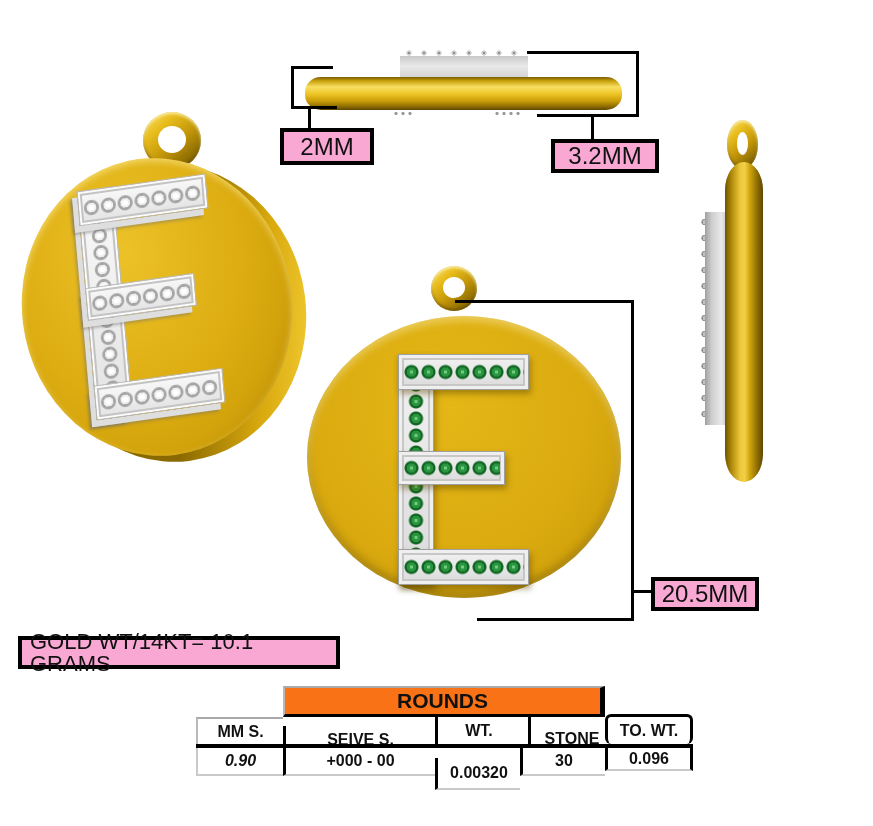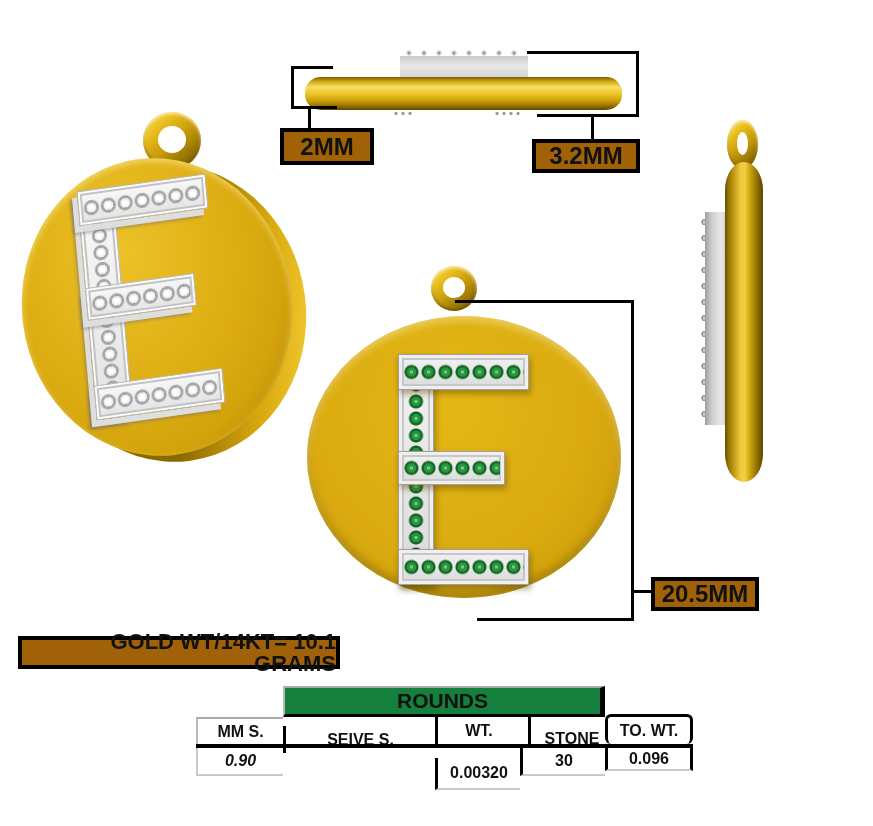--- a/index.html
+++ b/index.html
@@ -1,22 +1,22 @@
 <!DOCTYPE html>
 <html><head>
 <meta charset="utf-8">
 <style>
   html,body{margin:0;padding:0;background:#fff;}
   #stage{position:relative;width:873px;height:826px;background:#ffffff;overflow:hidden;
          font-family:"Liberation Sans",sans-serif;color:#111;}
   .abs{position:absolute;box-sizing:border-box;}
   .dl{position:absolute;background:#000;}
-  .dimlabel{position:absolute;box-sizing:border-box;border:4px solid #000;background:#a16207;
+  .dimlabel{position:absolute;box-sizing:border-box;border:4px solid #000;background:#f9a8d4;
             display:flex;align-items:center;justify-content:center;
-            font-weight:700;font-size:24px;line-height:1;letter-spacing:0;text-align:right;}
+            font-weight:400;font-size:24px;line-height:1;letter-spacing:0;}
   
   .ring{position:absolute;border-radius:50%;
         background:linear-gradient(140deg,#fce37a 0%,#e8bd1c 28%,#c4970a 55%,#8a6a00 82%,#6e5300 100%);
         box-shadow:inset 0 2px 3px rgba(255,245,190,.8), inset 0 -2px 3px rgba(90,65,0,.6);}
   .ring .hole{position:absolute;border-radius:50%;background:#fff;}
   
   .bar{position:absolute;box-sizing:border-box;}
   .bar-w{background:linear-gradient(180deg,#fafafa,#e2e2e2);
          border:1px solid #b9b9b9;
          box-shadow:-5px 6px 0 #dedede, -7px 8px 3px rgba(110,110,110,.45),
@@ -61,21 +61,21 @@
     <div class="dl" style="left:291px;top:106px;width:46px;height:3px;"></div>
     <div class="dl" style="left:308px;top:106px;width:3px;height:25px;"></div>
     <div class="dimlabel" style="left:280px;top:128px;width:94px;height:37px;">2MM</div>
   </div>
 
   <div>
     <div class="dl" style="left:527px;top:51px;width:112px;height:3px;"></div>
     <div class="dl" style="left:636px;top:51px;width:3px;height:66px;"></div>
     <div class="dl" style="left:537px;top:114px;width:102px;height:3px;"></div>
     <div class="dl" style="left:591px;top:114px;width:3px;height:26px;"></div>
-    <div class="dimlabel" style="left:532px;top:139px;width:108px;height:34px;">3.2MM</div>
+    <div class="dimlabel" style="left:551px;top:139px;width:108px;height:34px;">3.2MM</div>
   </div>
 
   <div>
     <div class="ring" style="left:143px;top:112px;width:58px;height:57px;">
       <div class="hole" style="left:15px;top:14px;right:15px;bottom:16px;"></div>
     </div>
     <div class="abs" style="left:36px;top:164px;width:270px;height:298px;border-radius:50%;transform:rotate(-7deg);
                 background:linear-gradient(100deg,#8a6a00 55%,#d9a90e 80%,#f2cc33 96%);"></div>
     <div class="abs" style="left:22px;top:158px;width:270px;height:298px;border-radius:50%;transform:rotate(-7deg);
                 background:radial-gradient(ellipse at 40% 30%,#ecc228 0%,#ddad12 50%,#d3a30c 70%,#bd9007 85%,#9a7602 96%,#846400 100%);
@@ -137,33 +137,34 @@
     <div class="abs" style="left:705px;top:212px;width:23px;height:213px;
                 background:linear-gradient(90deg,#9f9f9f 0%,#cfcfcf 30%,#e8e8e8 70%,#c4c4c4 100%);"></div>
     <div class="abs" style="left:725px;top:162px;width:38px;height:320px;border-radius:19px/28px;
                 background:linear-gradient(90deg,#6e5300 0%,#a98307 15%,#edc83a 40%,#f2cf45 52%,#cda30c 66%,#8a6a00 86%,#5e4600 100%);"></div>
   </div>
 
   <div class="dimlabel" style="left:18px;top:636px;width:322px;height:33px;justify-content:flex-start;
               padding-left:8px;font-size:22px;">GOLD WT/14KT= 10.1 GRAMS</div>
 
   <div class="abs" style="left:196px;top:686px;width:501px;height:90px;">
-    <div class="cell" style="left:87px;top:0;width:322px;height:31px;background:#15803d;font-size:21px;
+    <div class="cell" style="left:87px;top:0;width:322px;height:31px;background:#f97316;font-size:21px;
                 border-top:2px solid #a9a9a9;border-left:2px solid #b9b9b9;
                 border-right:5px solid #000;border-bottom:3px solid #000;">ROUNDS</div>
 
     <div class="cell" style="left:0;top:31px;width:87px;height:27px;border-top:2px solid #a9a9a9;border-left:2px solid #b9b9b9;">MM S.</div>
     <div class="cell" style="left:87px;top:40px;width:152px;height:27px;border-left:3px solid #000;">SEIVE S.</div>
     <div class="cell" style="left:239px;top:31px;width:85px;height:27px;border-left:3px solid #000;">WT.</div>
     <div class="cell" style="left:332px;top:31px;width:85px;height:44px;border-left:3px solid #000;">STONE</div>
     <div class="cell" style="left:409px;top:28px;width:88px;height:30px;border-left:3px solid #000;
                 border-top:3px solid #000;border-right:3px solid #000;border-radius:6px;">TO. WT.</div>
 
     <div class="dl" style="left:0;top:58px;width:497px;height:4px;"></div>
 
     <div class="cell" style="left:0;top:62px;width:87px;height:28px;border-left:2px solid #c9c9c9;border-bottom:2px solid #c9c9c9;font-style:italic;">0.90</div>
+    <div class="cell" style="left:87px;top:62px;width:152px;height:28px;border-left:3px solid #000;border-bottom:2px solid #c9c9c9;">+000 - 00</div>
     <div class="cell" style="left:239px;top:72px;width:85px;height:32px;border-left:3px solid #000;border-bottom:2px solid #c9c9c9;text-align:center;">0.00320</div>
     <div class="cell" style="left:324px;top:62px;width:85px;height:28px;border-left:3px solid #000;border-bottom:2px solid #c9c9c9;">30</div>
     <div class="cell" style="left:409px;top:62px;width:88px;height:23px;border-left:3px solid #000;
                 border-right:3px solid #000;border-bottom:2px solid #c9c9c9;">0.096</div>
   </div>
 
 </div>
 
 </body></html>

